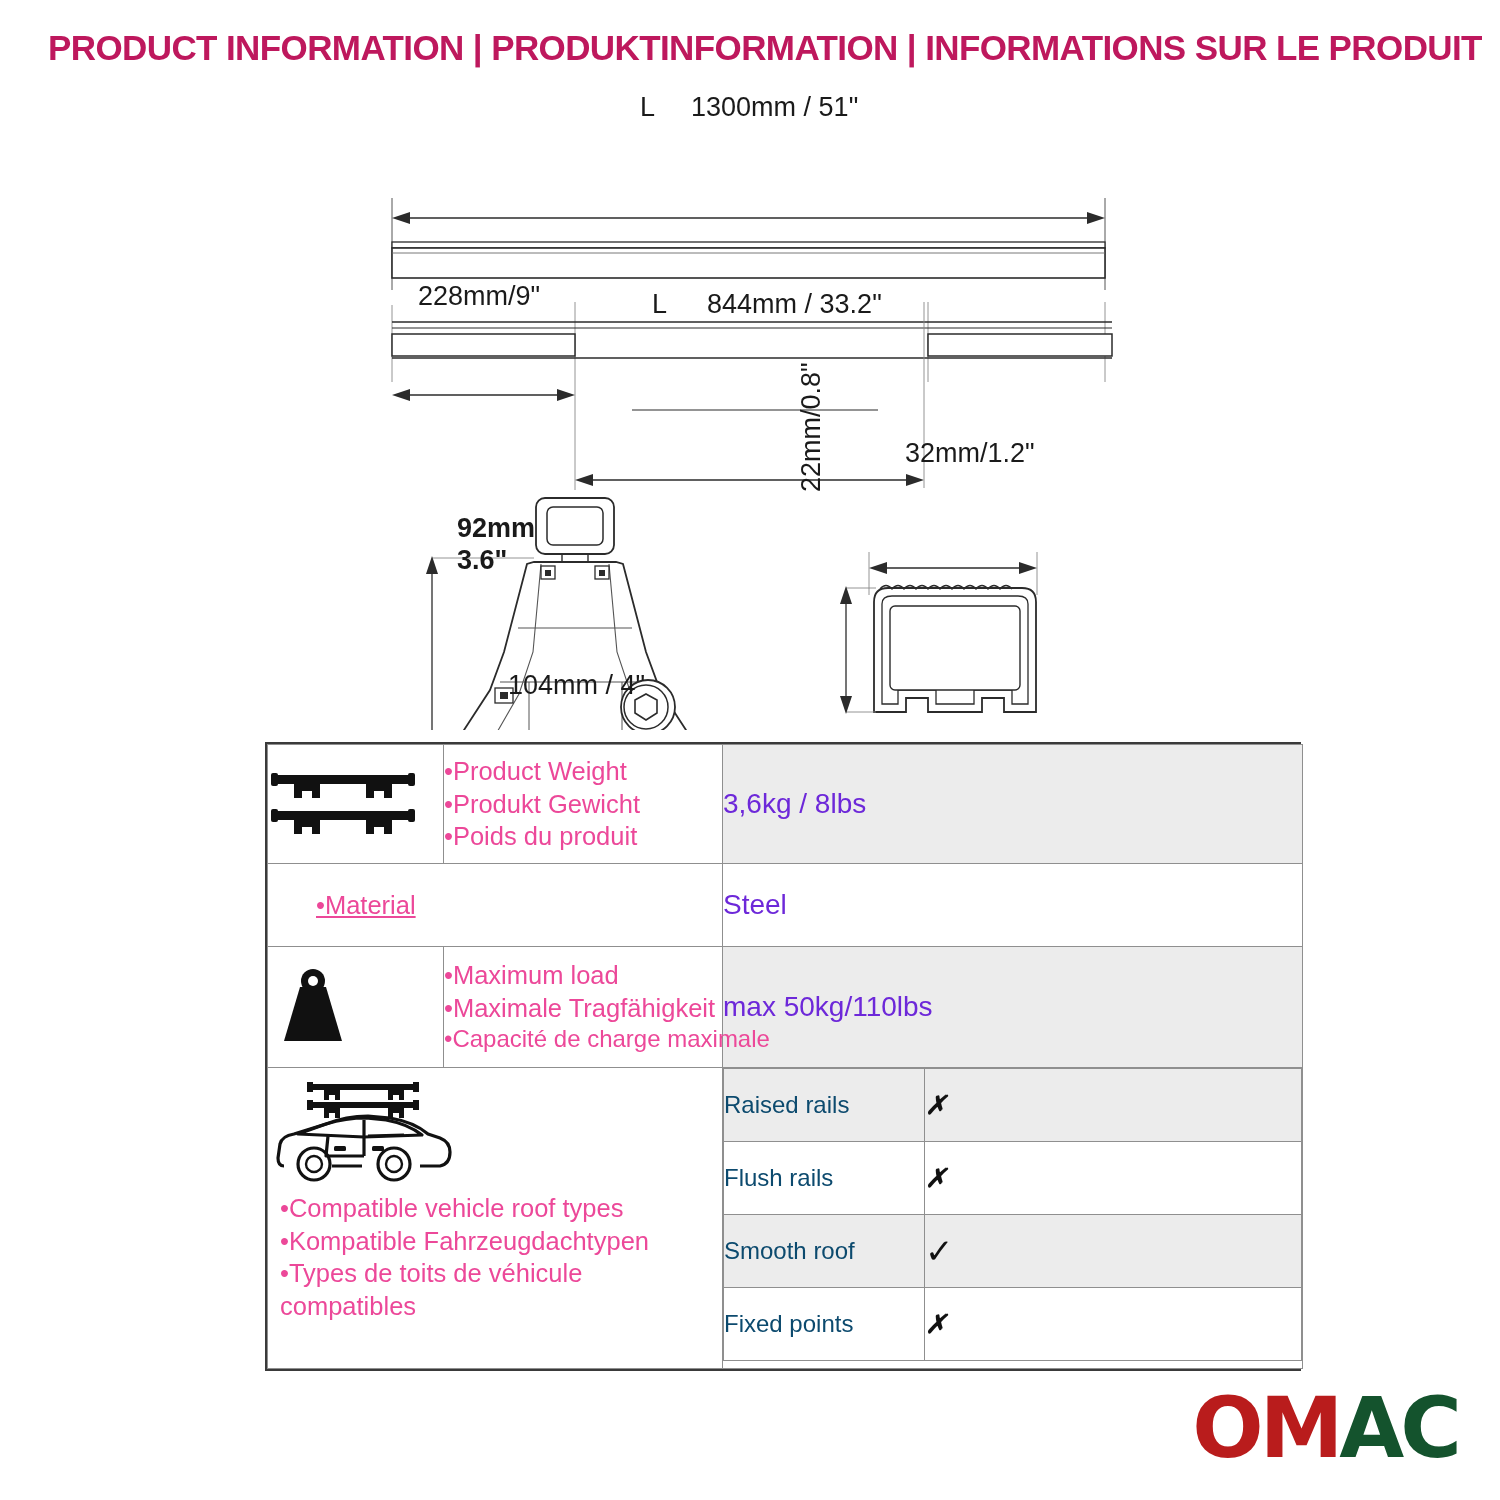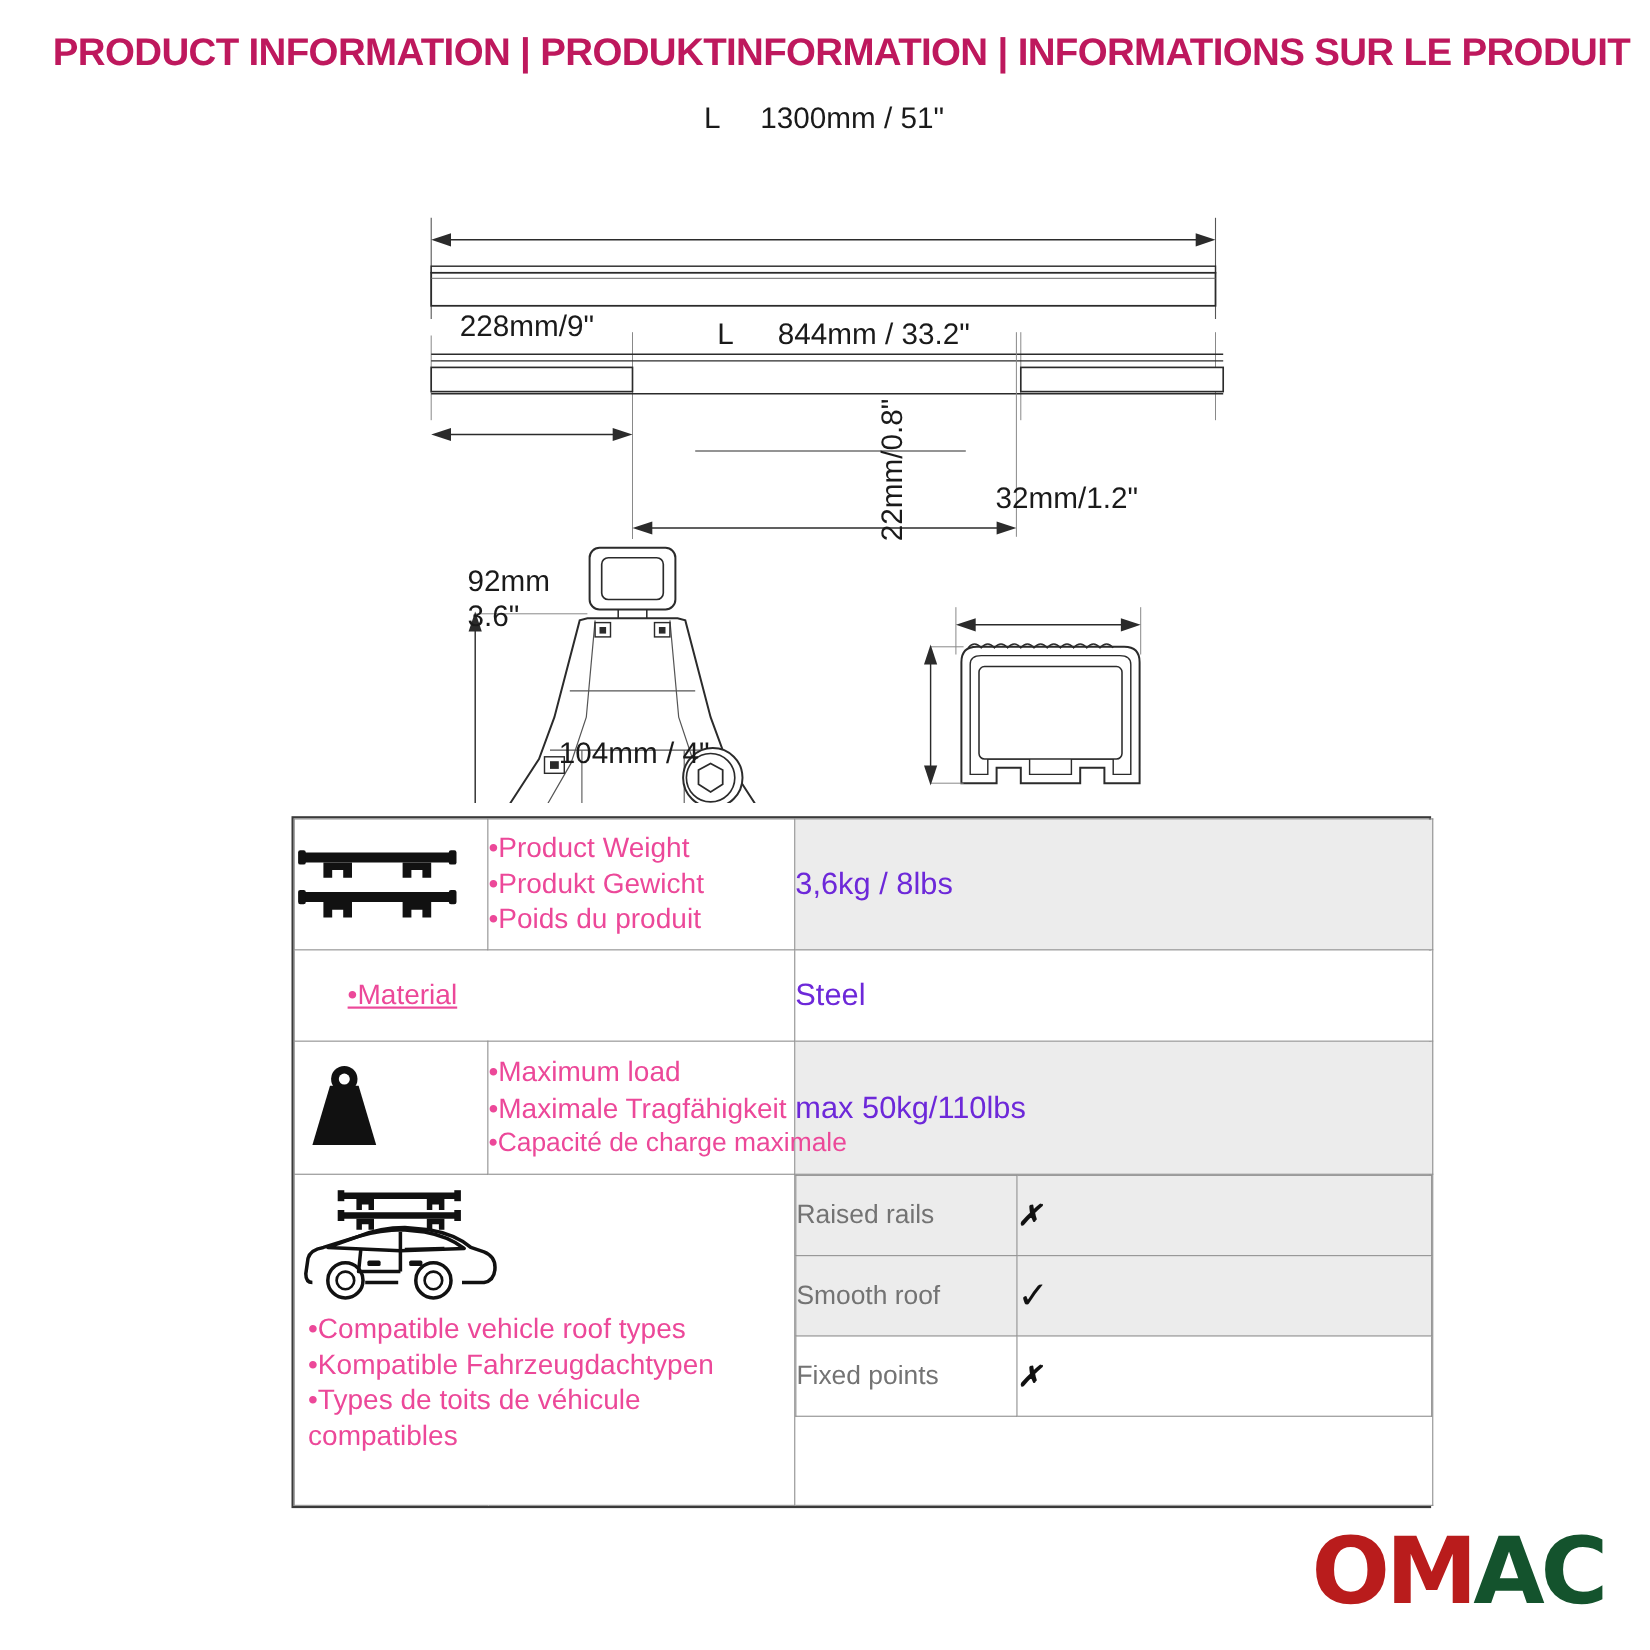--- a/index.html
+++ b/index.html
@@ -36,21 +36,21 @@
 
   .labels{
     font-size:25.5px;line-height:1.28;color:#ec4899;
     padding:6px 4px 6px 6px;white-space:nowrap;
   }
   .labels .ln{display:block;}
   .value{
     font-size:28px;color:#6d28d9;padding-left:22px;white-space:nowrap;
   }
   .iconcell{text-align:center;padding:8px 0;}
-  .rowsub-label{font-size:24px;padding-left:16px;color:#737373;white-space:nowrap;}
+  .rowsub-label{font-size:24px;padding-left:16px;color:#0c4a6e;white-space:nowrap;}
   .rowsub-val{font-size:26px;padding-left:16px;color:#111;}
   .tick{font-size:34px;line-height:1;}
   .cross{font-size:26px;line-height:1;font-style:italic;font-weight:bold;}
   .bigtick{font-size:62px;line-height:1;padding-left:18px;font-weight:bold;}
 
   .subtable{width:100%;border-collapse:collapse;table-layout:fixed;}
   .subtable td{border:1px solid #8f8f8f;}
   .subtable tr td:first-child{width:200px;}
 
   
@@ -186,21 +186,21 @@
   </div>
 
   <div style="position:absolute;left:418px;top:281px;font-size:27px;">228mm/9"</div>
 
   <div style="position:absolute;left:652px;top:289px;font-size:27px;">
     <span>L</span>
     <span style="display:inline-block;width:26px;"></span>
     <span>844mm / 33.2"</span>
   </div>
 
-  <div style="position:absolute;left:425px;top:513px;font-size:27px;line-height:1.18;text-align:left;">
+  <div style="position:absolute;left:457px;top:513px;font-size:27px;line-height:1.18;text-align:left;font-weight:bold;">
     <div>92mm</div>
     <div>3.6"</div>
   </div>
 
   <div style="position:absolute;left:508px;top:670px;font-size:27px;">104mm / 4"</div>
 
   <div style="position:absolute;left:905px;top:438px;font-size:27px;">32mm/1.2"</div>
 
   <div style="position:absolute;left:796px;top:492px;font-size:27px;transform:rotate(-90deg);transform-origin:left top;white-space:nowrap;">22mm/0.8"</div>
 
@@ -303,20 +303,24 @@
           </div>
         </td>
         <td class="col-value white" style="padding:0;vertical-align:top;">
           <table class="subtable">
             <tbody>
                   <tr>
               <td class="shade rowsub-label" style="height:72px;">Raised rails</td>
               <td class="shade rowsub-val cross">✗</td>
             </tr>
             <tr>
+              <td class="white rowsub-label" style="height:72px;">Flush rails</td>
+              <td class="white rowsub-val cross">✗</td>
+            </tr>
+            <tr>
               <td class="shade rowsub-label" style="height:72px;margin-left:11px;">Smooth roof</td>
               <td class="shade rowsub-val tick">✓</td>
             </tr>
             <tr>
               <td class="white rowsub-label" style="height:72px;">Fixed points</td>
               <td class="white rowsub-val cross">✗</td>
             </tr>
           </tbody>
               </table>
         </td>

